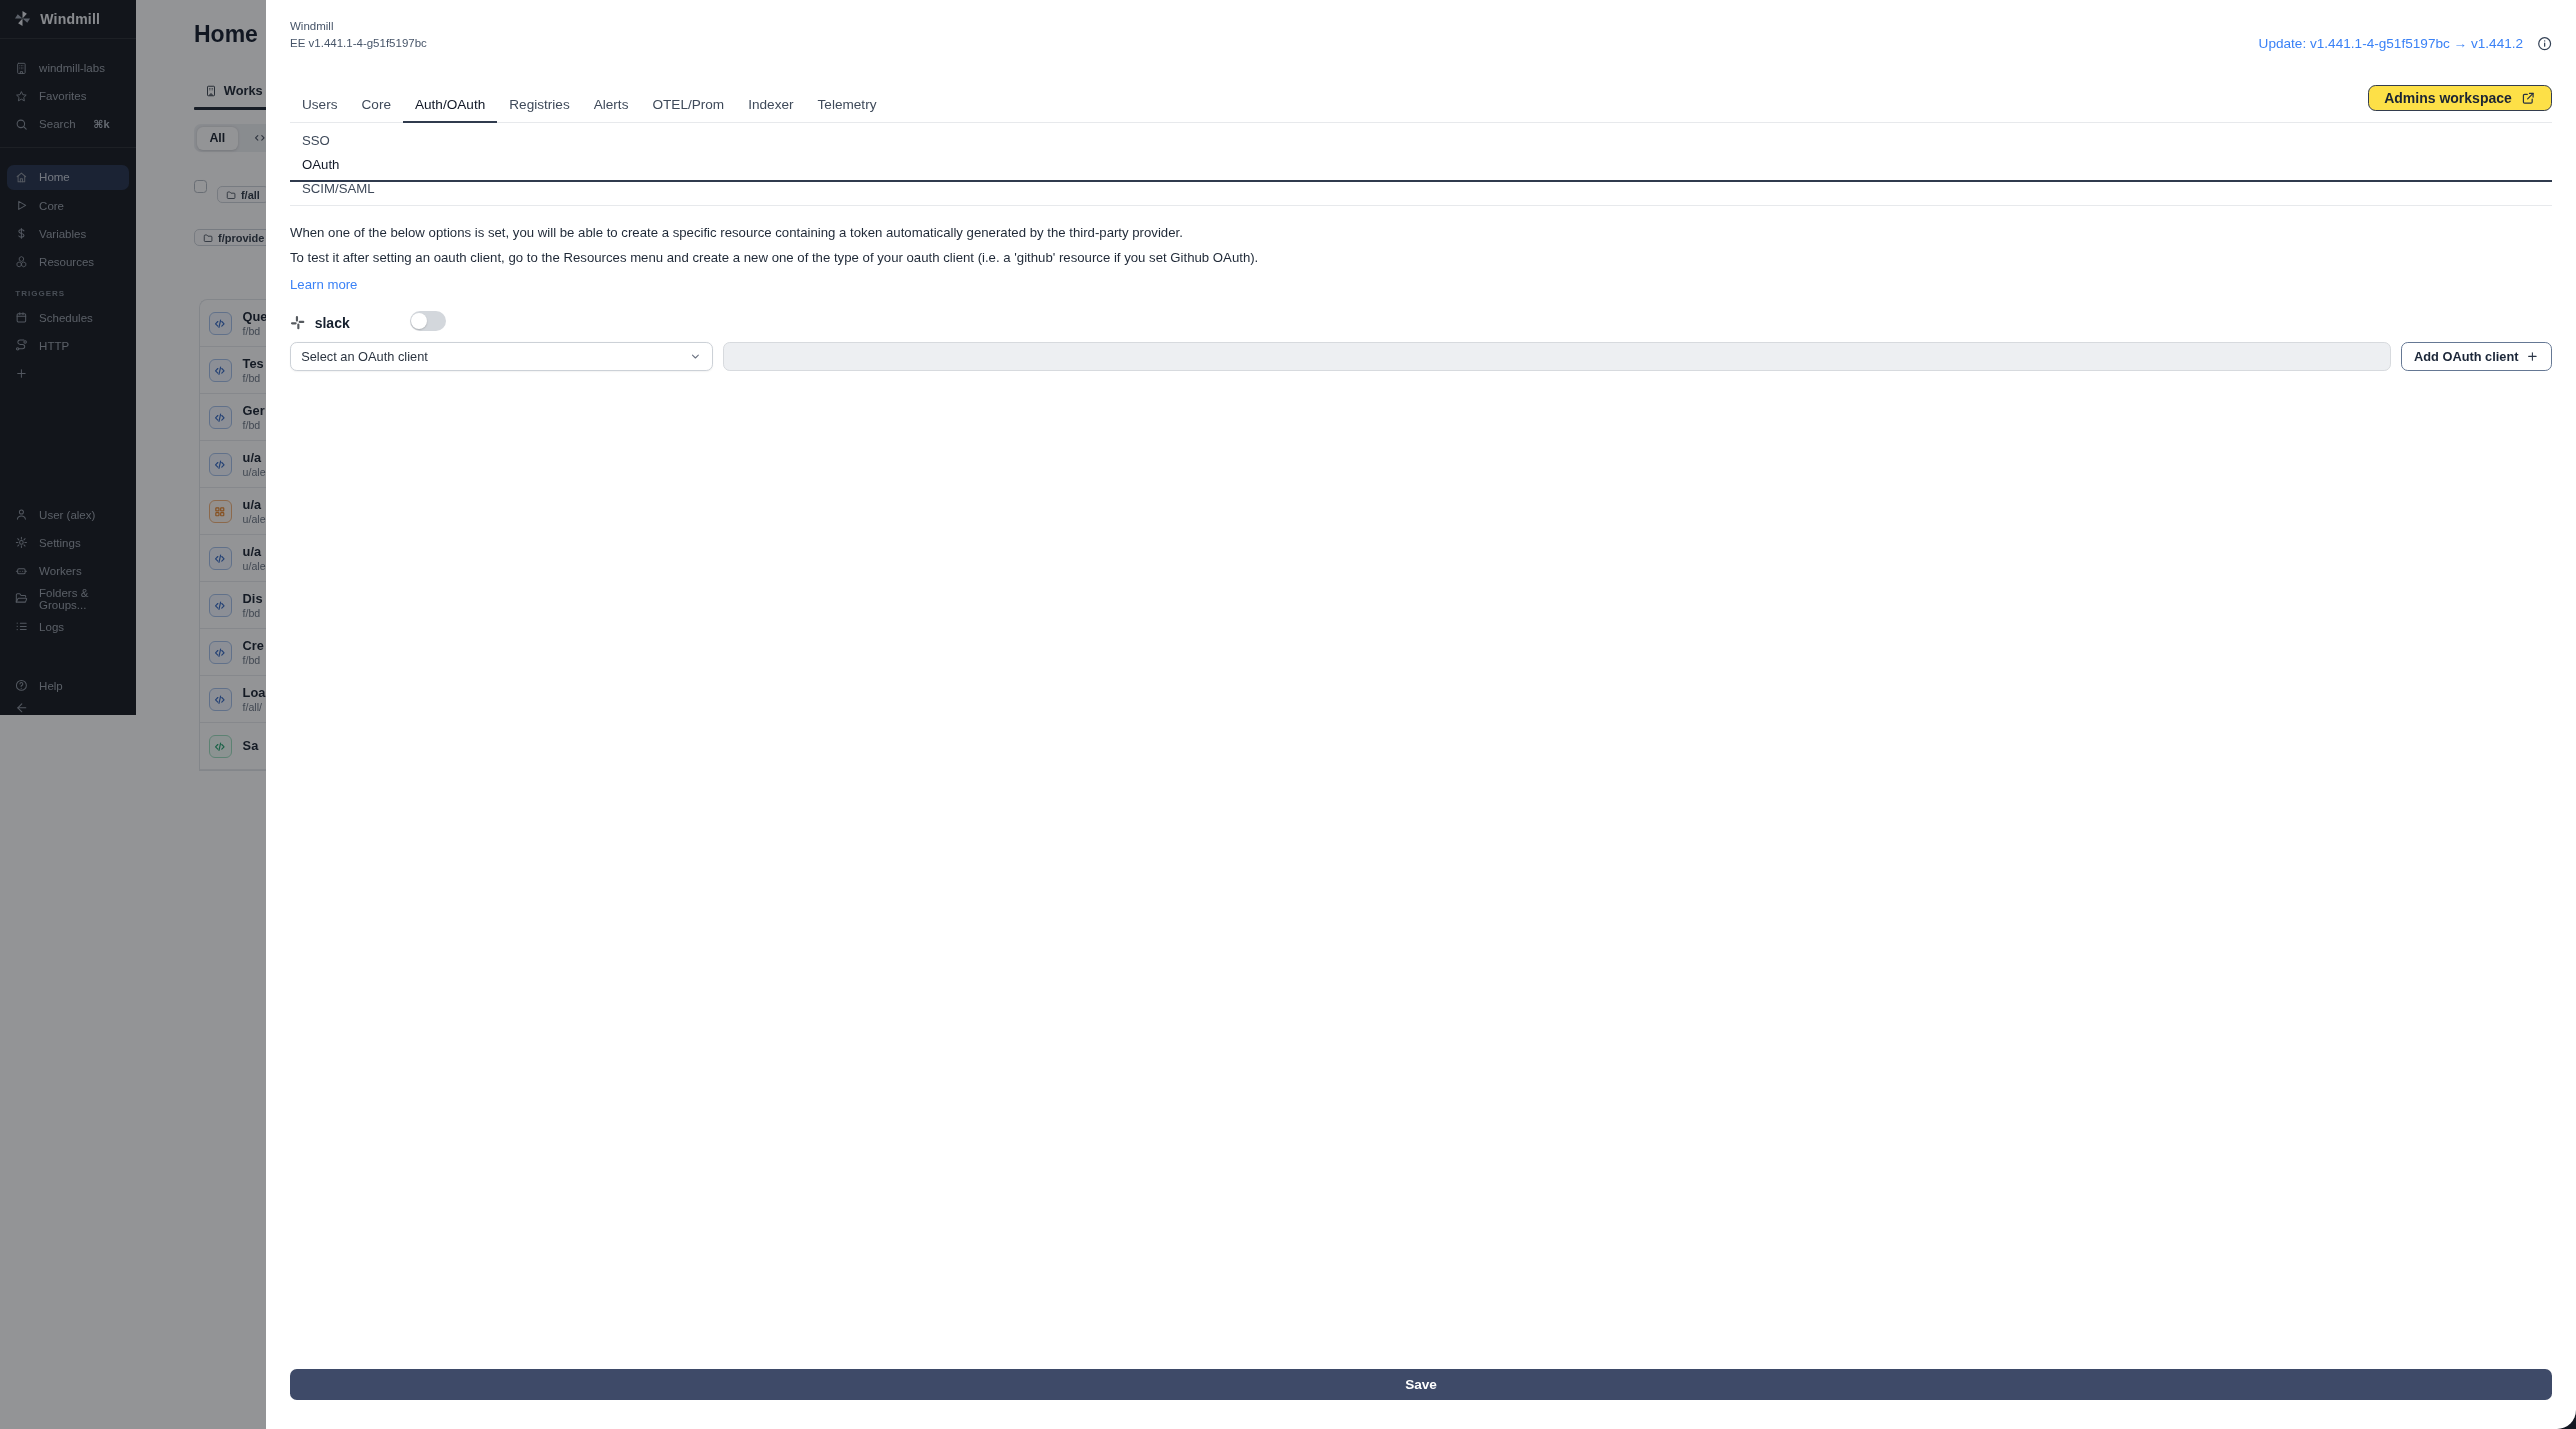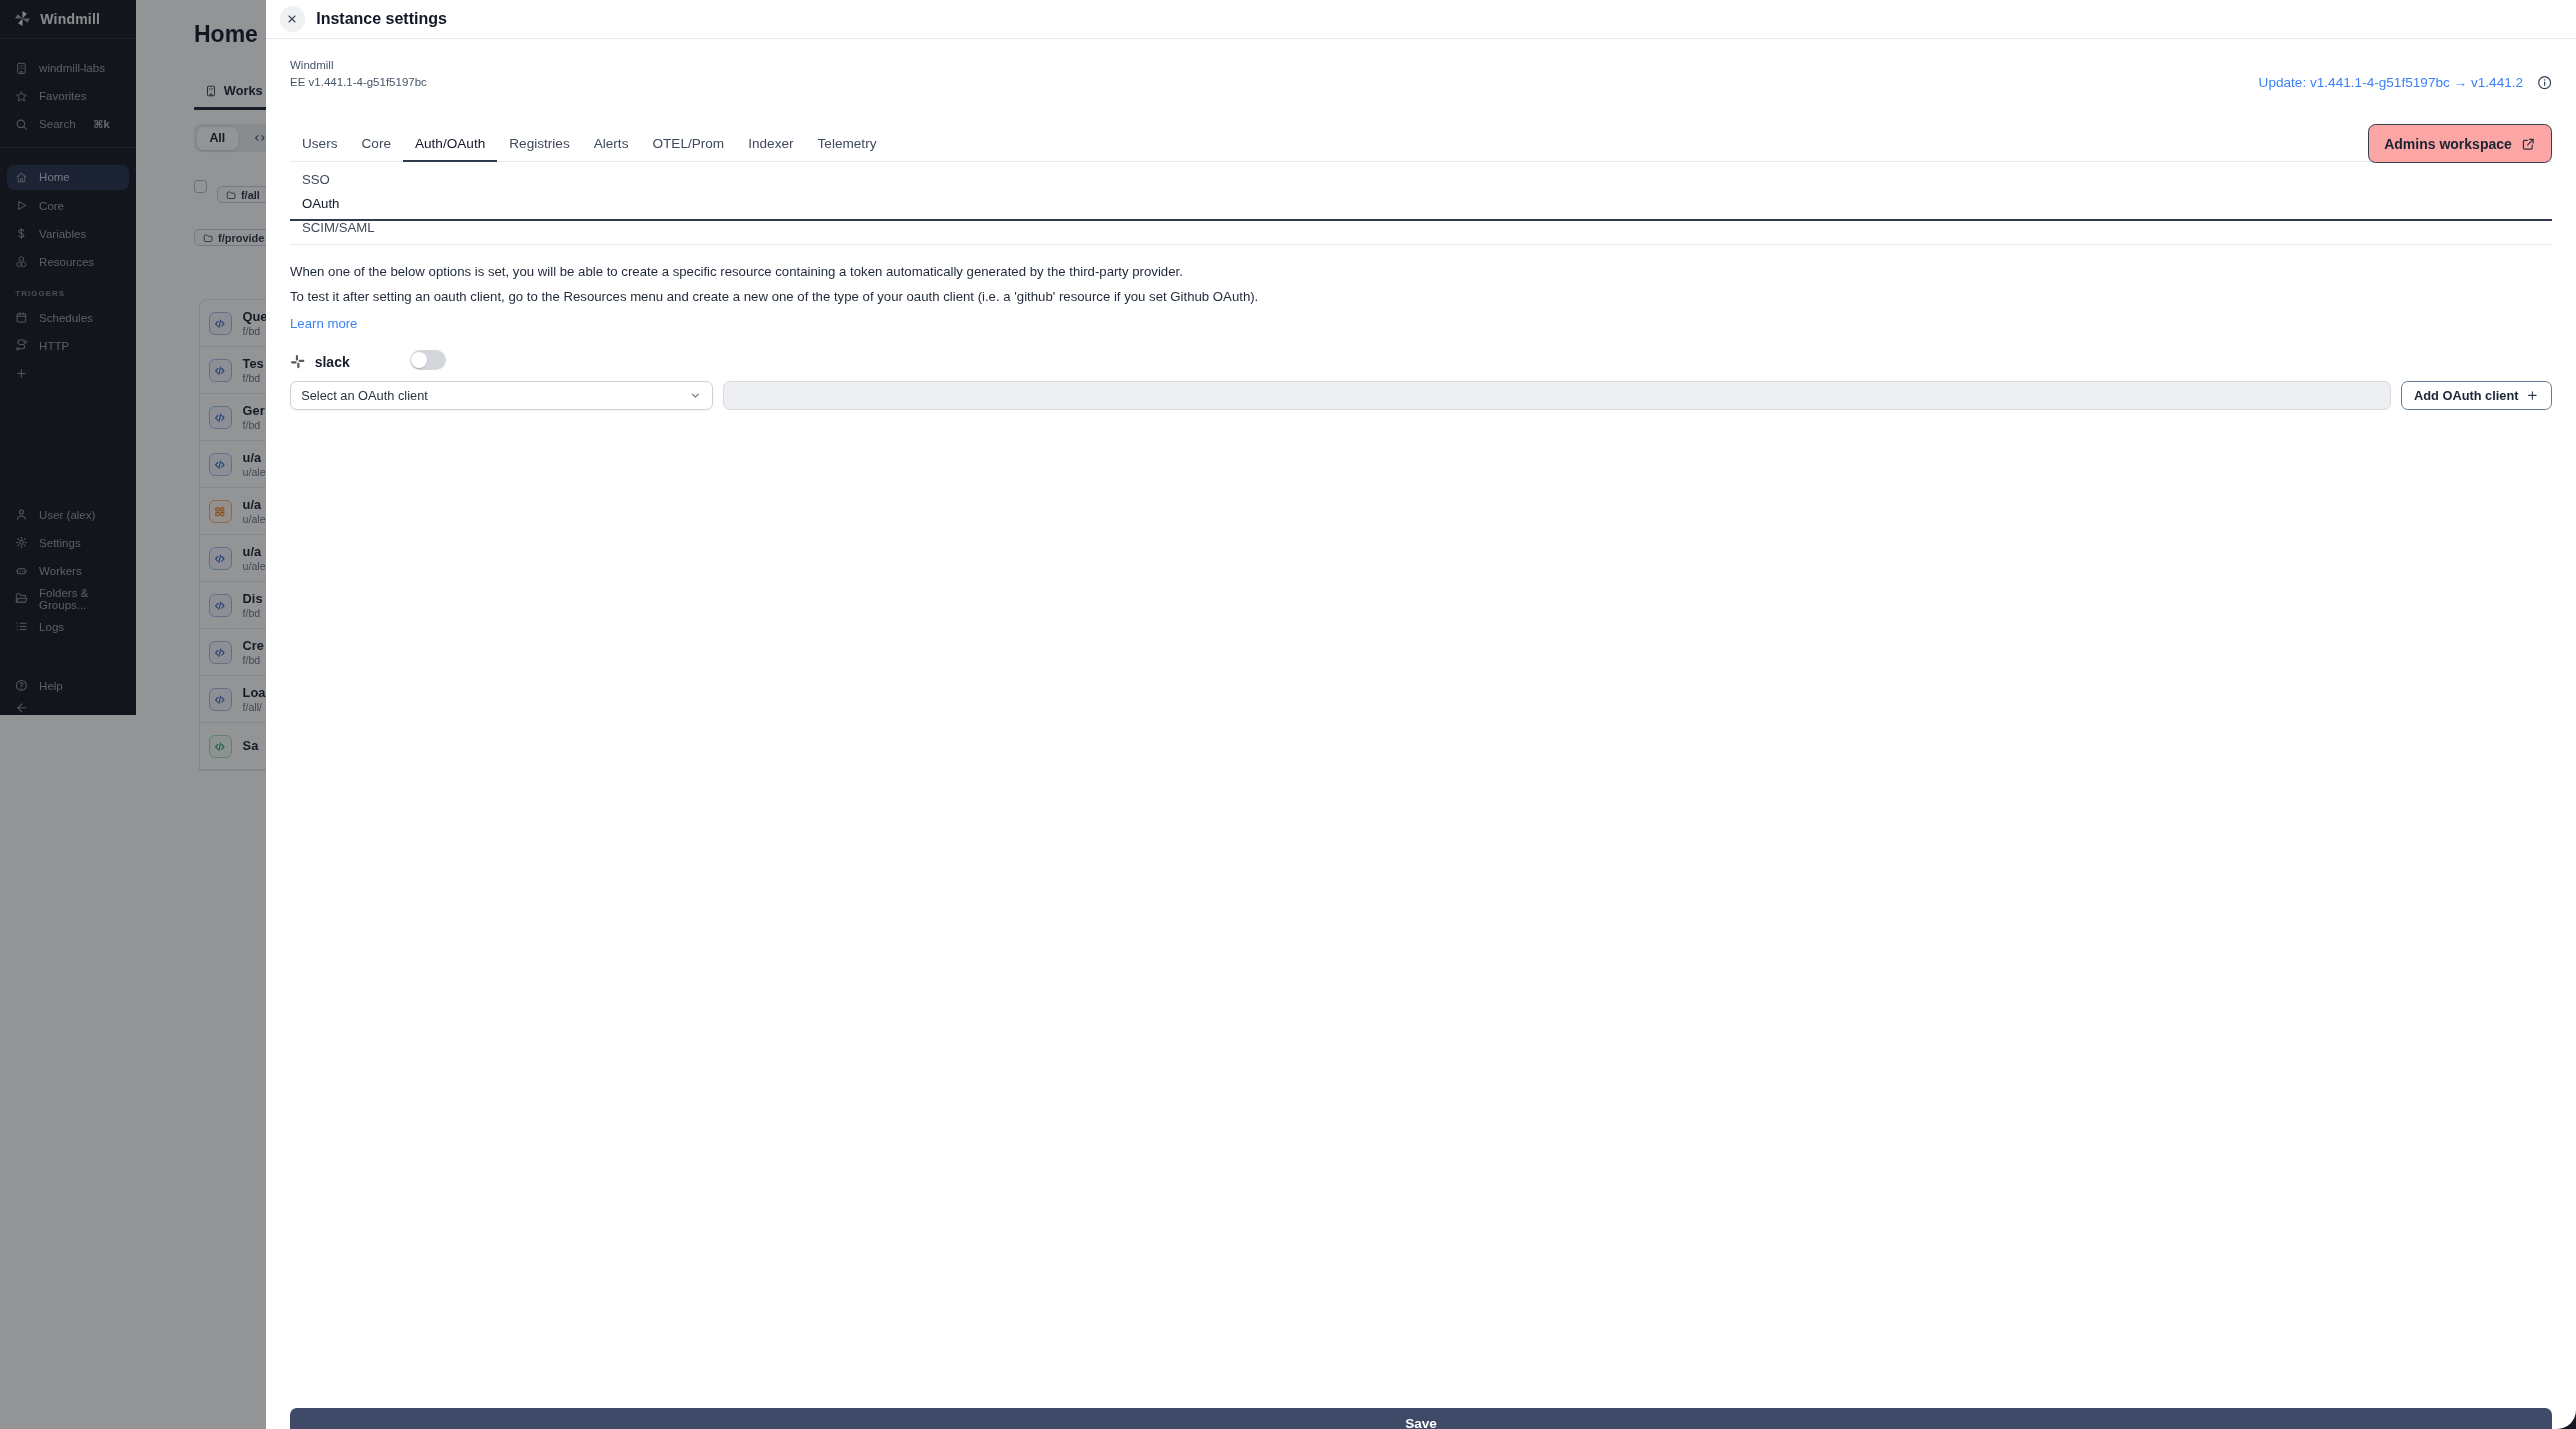--- a/index.html
+++ b/index.html
@@ -73,22 +73,22 @@
   .close-btn svg { width:12px; height:12px; }
   .d-title { font-size:16px; font-weight:700; color:#111827; }
   .d-body { position:relative; height:calc(100% - 39px); padding:0 24px; }
 
   .info-left { margin-top:18px; font-size:11.5px; color:#475569; line-height:1.45; }
   .right-col { position:absolute; top:18px; right:24px; display:flex; flex-direction:column;
     align-items:flex-end; gap:34px; }
   .update-row { display:flex; align-items:center; gap:13.6px; }
   .update-link { color:#3b82f6; font-size:13.6px; text-decoration:none; cursor:pointer; }
   .info-ic { width:15.3px; height:15.3px; color:#334155; cursor:pointer; }
-  .admins-btn { height:39px; display:inline-flex; align-items:center; gap:9.4px; padding:0 15.3px;
-    border:1.3px solid #333d4e; border-radius:7.7px; background:#fca5a5; font-size:14px;
+  .admins-btn { height:26px; display:inline-flex; align-items:center; gap:9.4px; padding:0 15.3px;
+    border:1.3px solid #333d4e; border-radius:7.7px; background:#fde047; font-size:14px;
     font-weight:700; color:#1b2433; cursor:pointer; }
   .admins-btn svg { width:14.5px; height:14.5px; color:#273040; }
 
   .tabs { display:flex; border-bottom:0.9px solid #e7e9ec; margin-top:46px; }
   .subtabs { margin-top:10.2px;flex-direction:column; }
   .tab { padding:0 12px 8.5px; font-size:13.6px; color:#3f4a5a; cursor:pointer; white-space:nowrap; }
   .tab.active { color:#111827; border-bottom:2.6px solid #303b4e; margin-bottom:-0.9px; }
   .tabs.subtabs .tab { font-size:13.2px; }
 
   .desc { margin-top:19px; font-size:13.2px; color:#1f2937; }
@@ -515,31 +515,20 @@
           </span>
       </div>
     </div>
   </div>
 </main>
 
 <div class="overlay"></div>
 <div class="corner-dot"></div>
 
 <section class="drawer">
-  <div class="d-header">
-    <button class="close-btn">
-      <span>
-        <svg viewBox="0 0 24 24" fill="none" stroke="currentColor" stroke-width="2.2" stroke-linecap="round" width="12" height="12">
-          <path d="M6 6l12 12"></path>
-            <path d="M18 6 6 18"></path>
-        </svg>
-      </span>
-    </button>
-    <span class="d-title">Instance settings</span>
-  </div>
 
   <div class="d-body">
     <div class="info-left">
       <div>Windmill</div>
       <div>EE v1.441.1-4-g51f5197bc</div>
     </div>
 
     <div class="right-col">
       <div class="update-row">
         <a class="update-link">Update: v1.441.1-4-g51f5197bc → v1.441.2</a>

